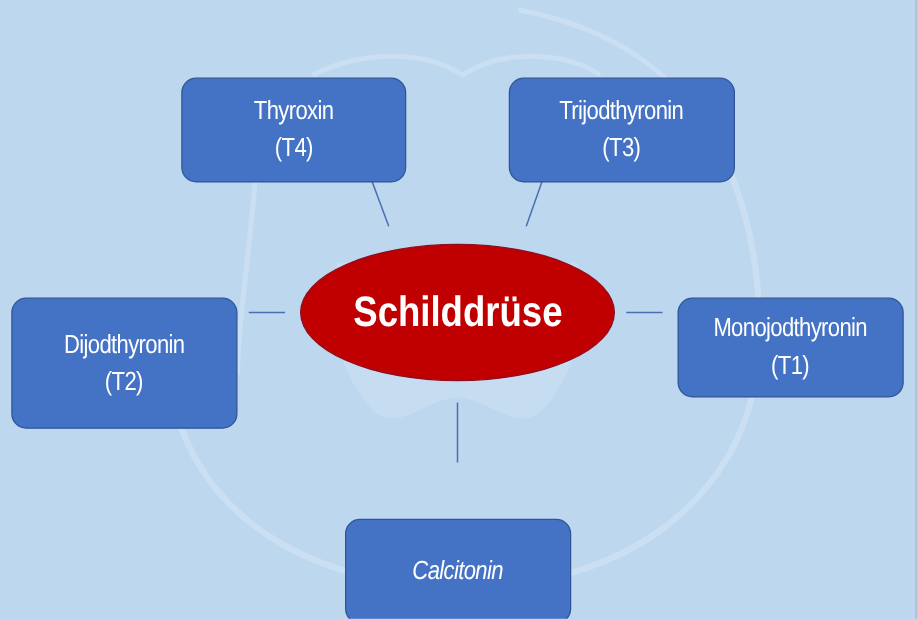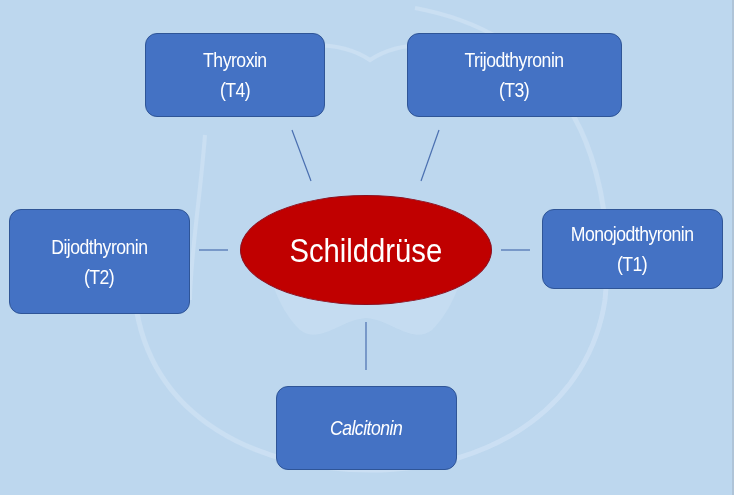--- a/index.html
+++ b/index.html
@@ -21,32 +21,34 @@
     border-radius: 12px;
     box-sizing: border-box;
     color: #FFFFFF;
     display: flex; flex-direction: column;
     align-items: center; justify-content: center;
     text-align: center;
     font-size: 21px;
     line-height: 30px;
     letter-spacing: -0.6px;
     transform-origin: center;
+    margin-top: 29px;
   }
   .node span { display: block; transform: scaleX(0.84); white-space: nowrap; }
   .center {
     position: absolute;
     left: 240px; top: 195px; width: 252px; height: 110px;
     background: #C00000;
     border: 1.5px solid #8B1020;
     border-radius: 50%;
     box-sizing: border-box;
     color: #FFFFFF;
     display: flex; align-items: center; justify-content: center;
     font-size: 34px;
+    font-weight: bold;
   }
   .center span { display: block; transform: scaleX(0.86); white-space: nowrap; }
 </style>
 </head>
 <body>
 
 <svg class="bg" width="734" height="495" viewBox="0 0 734 495">
   <g fill="none" stroke="#CCE0F3" stroke-width="5" opacity="0.9">
     <path d="M 135 300 C 150 420, 260 470, 370 470 C 500 470, 590 400, 605 300 C 615 210, 590 120, 545 80"></path>
     <path d="M 205 135 C 200 200, 190 260, 190 300" stroke-width="4"></path>
@@ -63,21 +65,21 @@
     <line x1="501" y1="250" x2="530" y2="250"></line>
     <line x1="366" y1="322" x2="366" y2="370"></line>
   </g>
 </svg>
 
 <div class="node" style="left:145px; top:33px; width:180px; height:84px;">
   <span>Thyroxin</span>
   <span>(T4)</span>
 </div>
 
-<div class="node" style="left:407px; top:33px; width:215px; height:84px;">
+<div class="node" style="left:407px; top:33px; width:181px; height:84px;">
   <span>Trijodthyronin</span>
   <span>(T3)</span>
 </div>
 
 <div class="node" style="left:9px; top:209px; width:181px; height:105px;">
   <span>Dijodthyronin</span>
   <span>(T2)</span>
 </div>
 
 <div class="node" style="left:542px; top:209px; width:181px; height:80px;">

